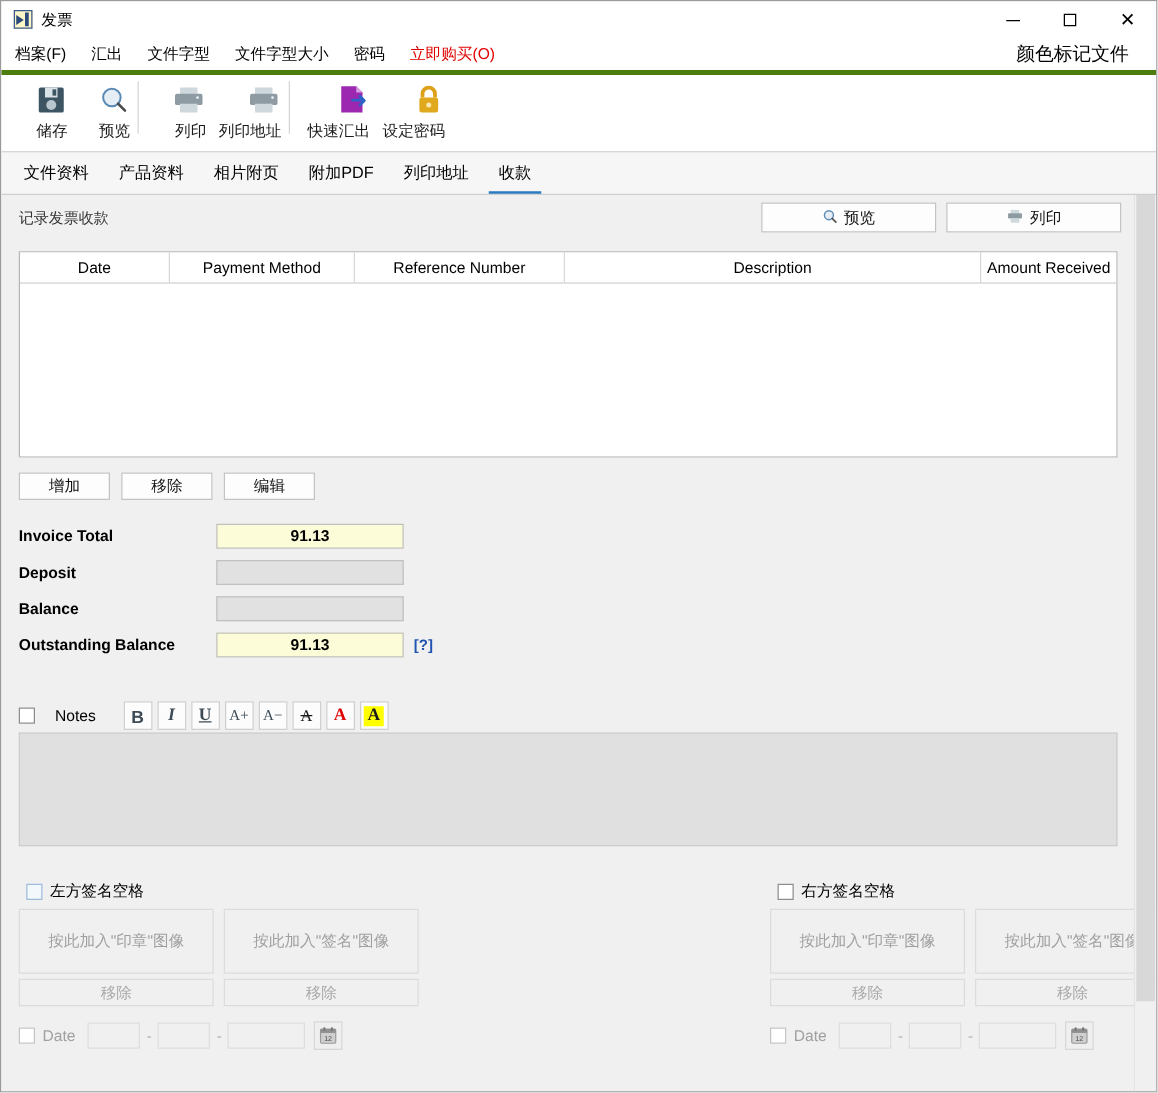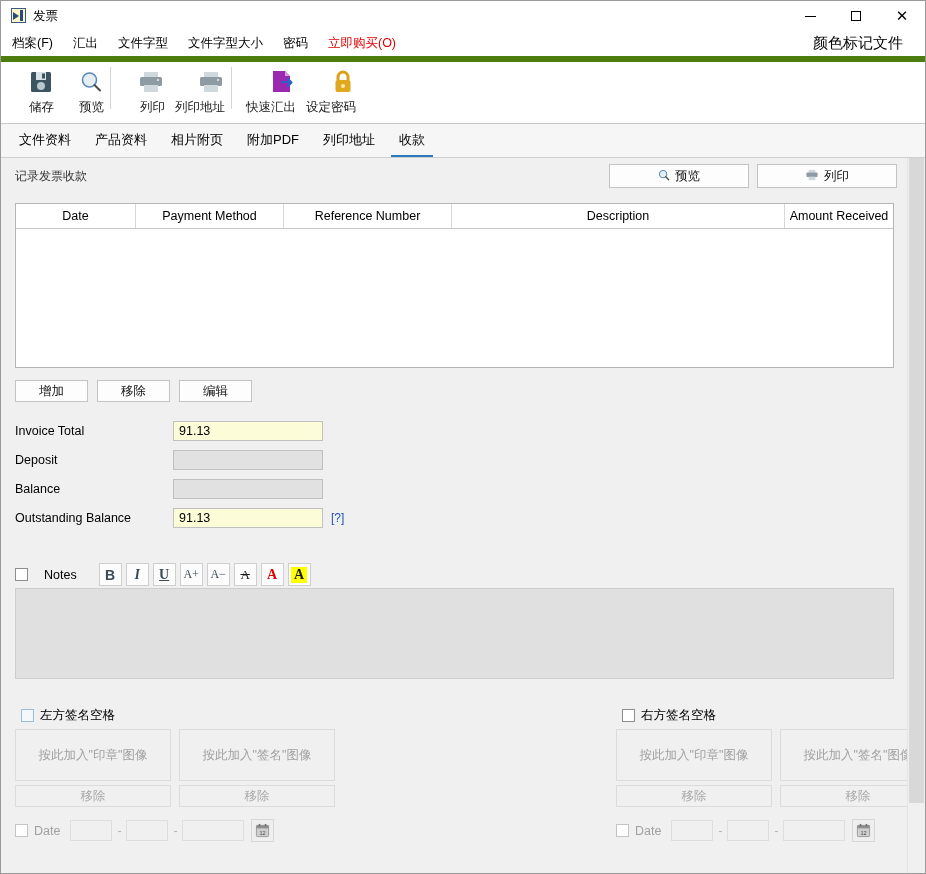--- a/index.html
+++ b/index.html
@@ -72,21 +72,21 @@
   .wc .max { display:block; width:10px; height:10px; border:1px solid #000; box-sizing:border-box;}
   .wc .x { font-size: 15px; line-height: 1; font-family:"DejaVu Sans", sans-serif;}
 
   
   .menubar {
     height: 25px;
     background: #ffffff;
     display: flex;
     align-items: center;
     position: relative;
-    border-bottom: 6px solid #4d7c0f;
+    border-bottom: 4px solid #4d7c0f;
   }
   .menu-item {
     font-size: 12.5px;
     color: #000;
     padding: 3px 9px;
     margin-left: 2px;
     cursor: default;
     white-space: nowrap;
   }
   .menu-item.buy { color: #e00000; }
@@ -214,32 +214,33 @@
     display: flex; gap: 9px; border-radius: 7px;
   }
   .row-btns .btn { width: 73px; height: 22px; }
 
   .fields {
     position: absolute; left: 14px; top: 258px;
   }
   .frow {
     display: flex; align-items: center;
     height: 29px;
+    font-weight: bold;
   }
   .flabel {
     width: 158px;
     font-size: 12.5px;
     color: #000;
   }
   .fin {
     width: 150px; height: 20px;
     border: 1px solid #c0c0c0;
     box-sizing: border-box;
     font-size: 12.5px;
-    text-align: left;
+    text-align: center;
     padding: 0 5px;
     line-height: 18px;
     color: #000;
     font-family: "Liberation Sans", sans-serif;
   }
   .fin.yellow { background: #fcfcd9; }
   .fin.dis { background: #e1e1e1; color:#555; }
   .help-link {
     font-size: 12px; color: #2054b0;
     margin-left: 8px; cursor: default;

